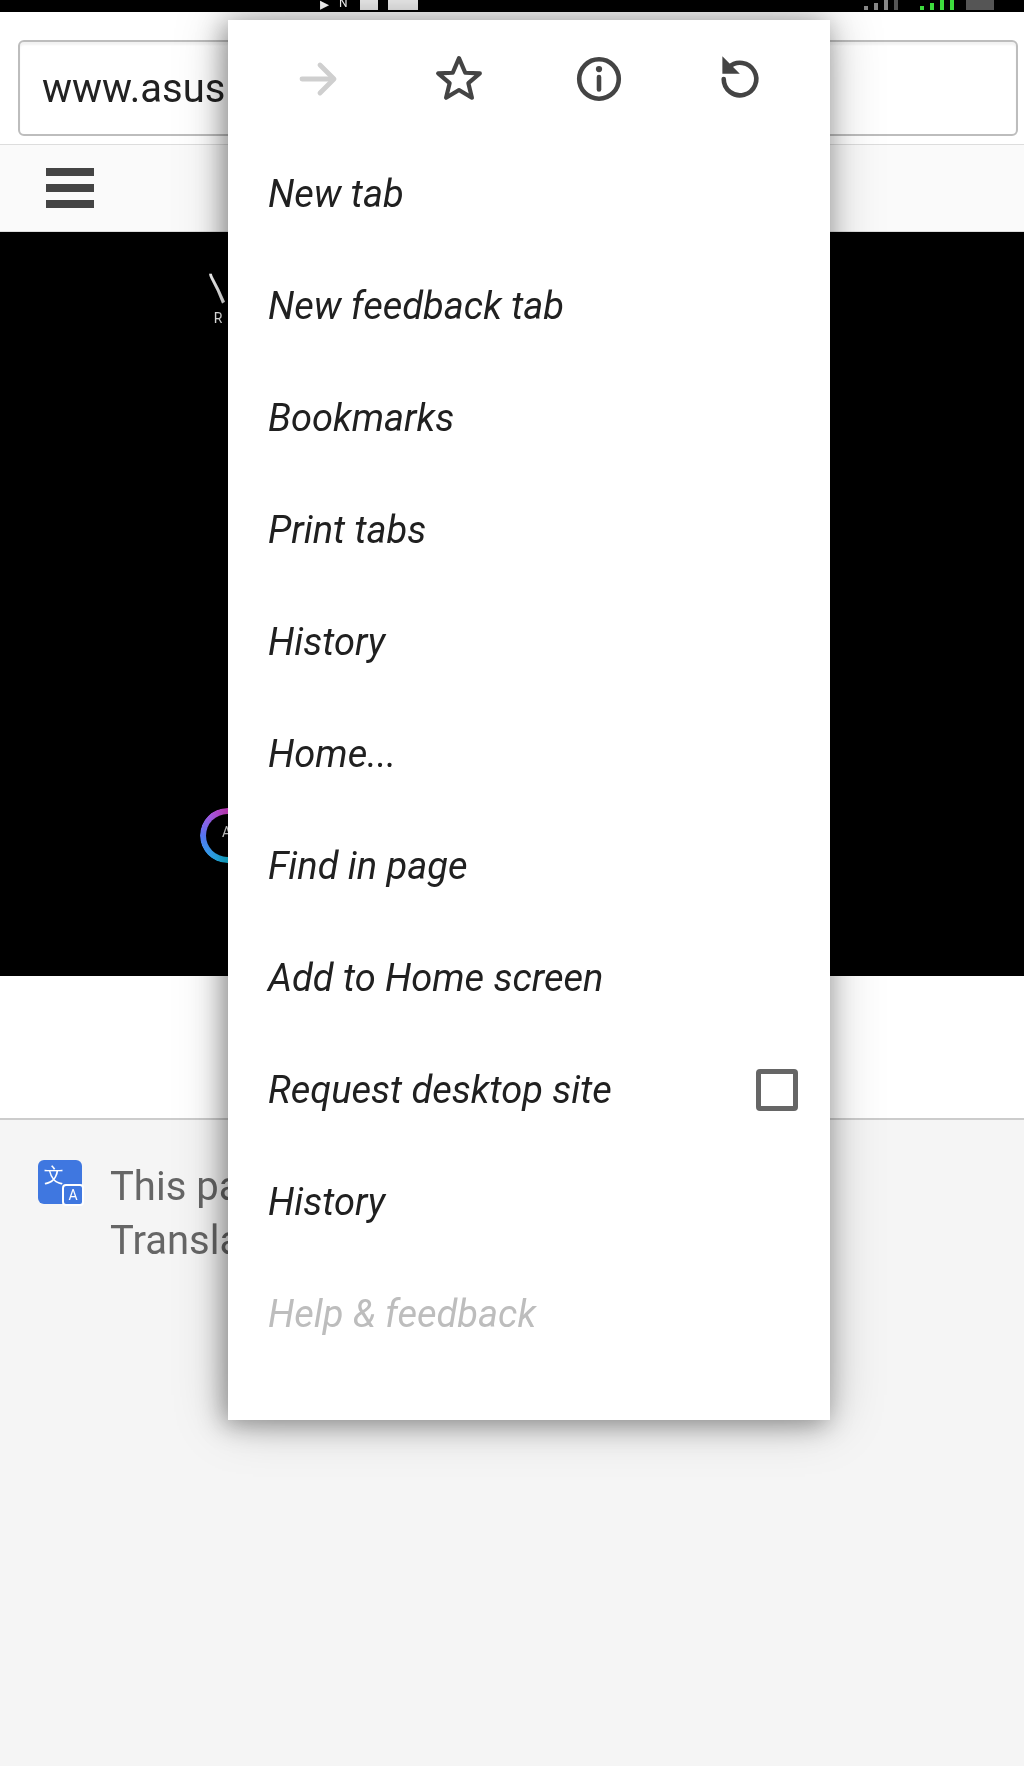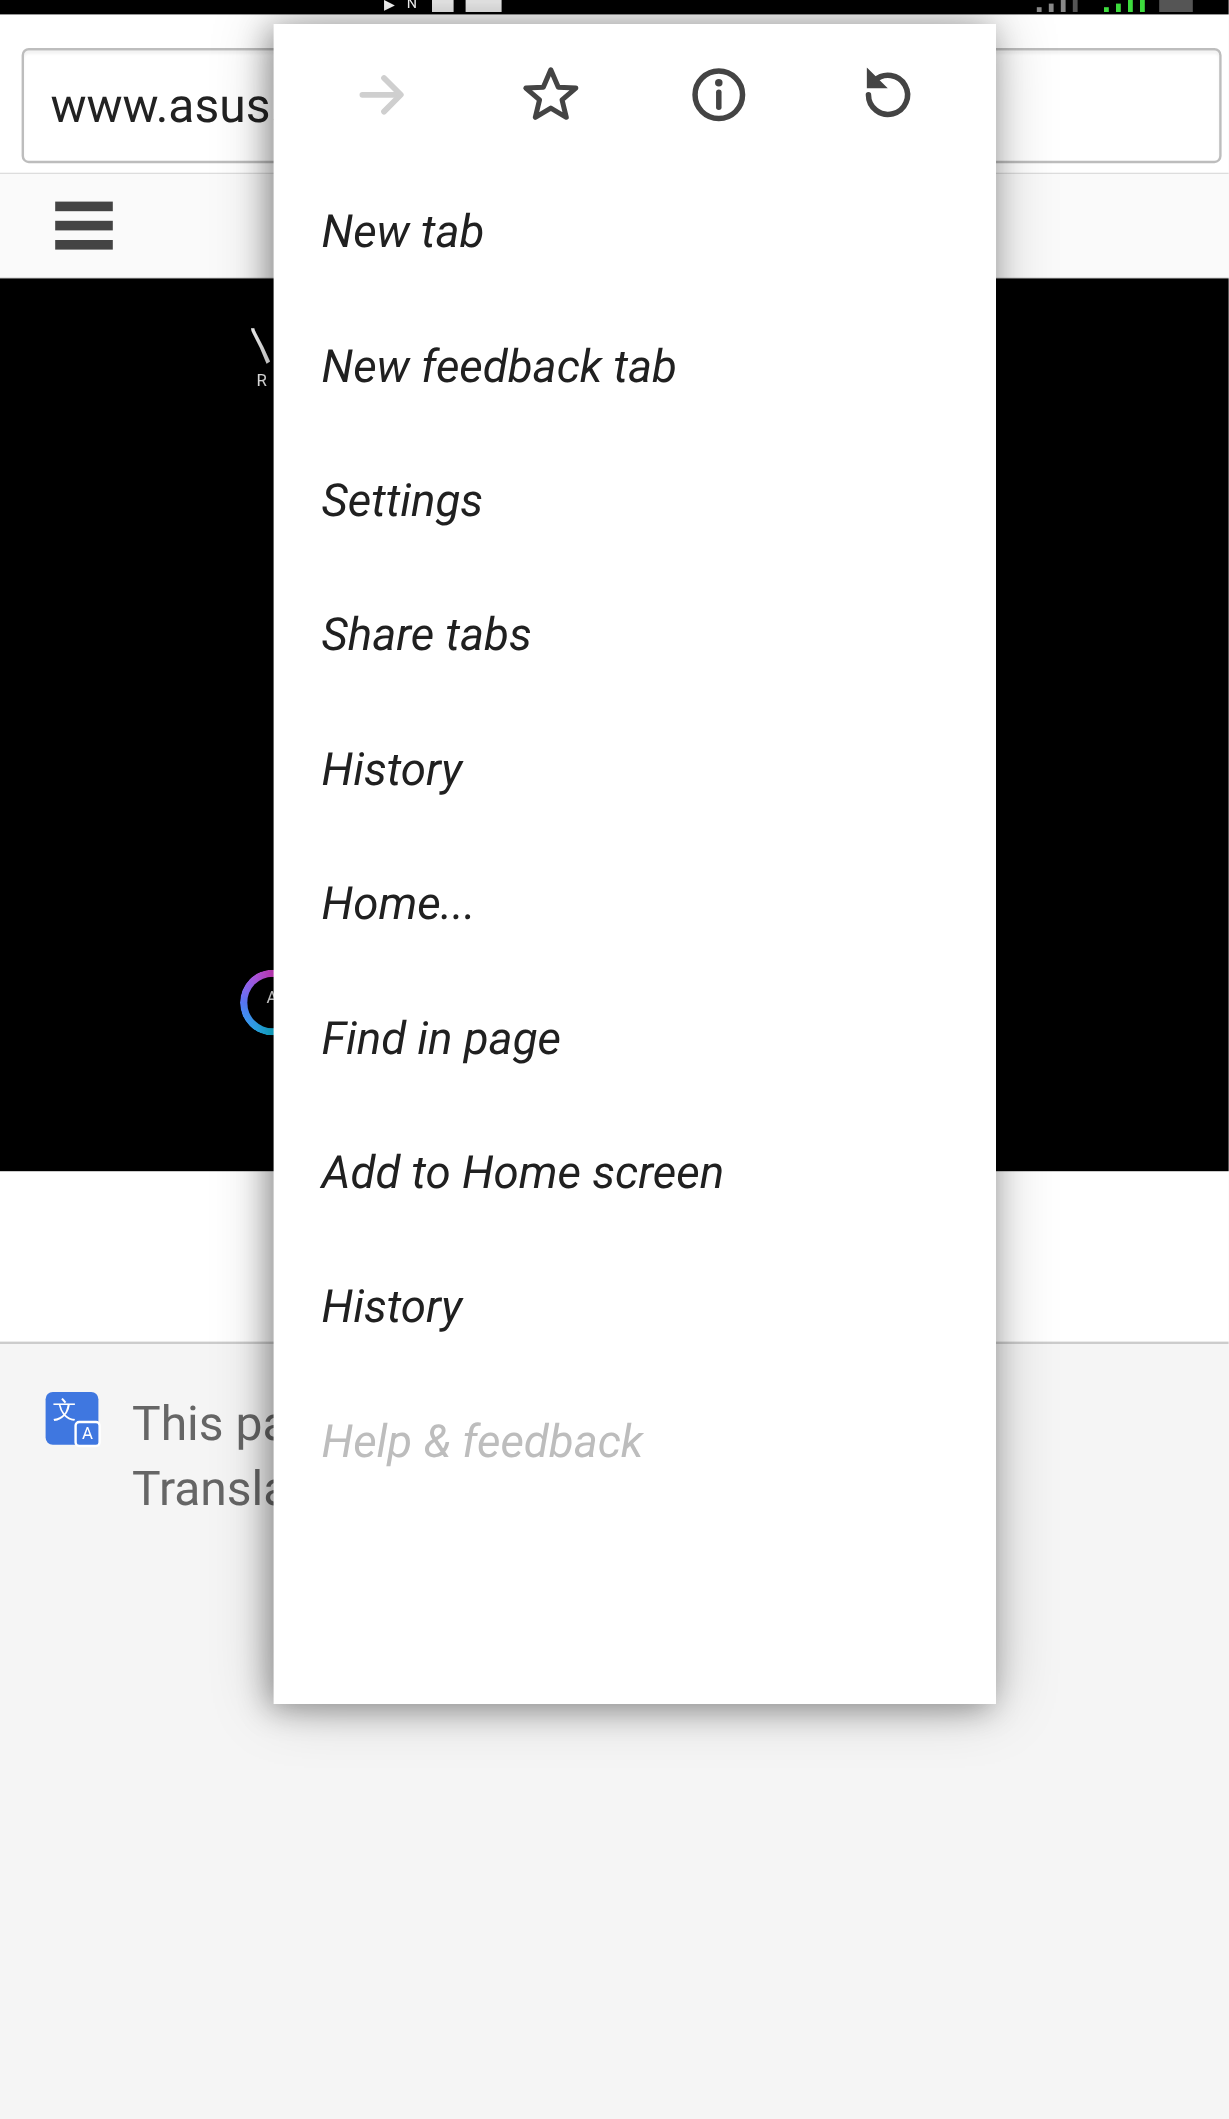--- a/index.html
+++ b/index.html
@@ -332,36 +332,40 @@
   </div>
 
   <div class="menu-items">
     <div class="menu-item">
       <span>New tab</span>
     </div>
     <div class="menu-item">
       <span>New feedback tab</span>
     </div>
     <div class="menu-item">
-      <span>Settings</span>
-    </div>
-    <div class="menu-item">
-      <span>Share tabs</span>
+      <span>Bookmarks</span>
+    </div>
+    <div class="menu-item">
+      <span>Print tabs</span>
     </div>
     <div class="menu-item">
       <span>History</span>
     </div>
     <div class="menu-item">
       <span>Home...</span>
     </div>
     <div class="menu-item">
       <span>Find in page</span>
     </div>
     <div class="menu-item">
       <span>Add to Home screen</span>
+    </div>
+    <div class="menu-item">
+      <span>Request desktop site</span>
+      <span class="chk"></span>
     </div>
     <div class="menu-item">
       <span>History</span>
     </div>
     <div class="menu-item faded">
       <span>Help &amp; feedback</span>
     </div>
   </div>
 </div>
 

